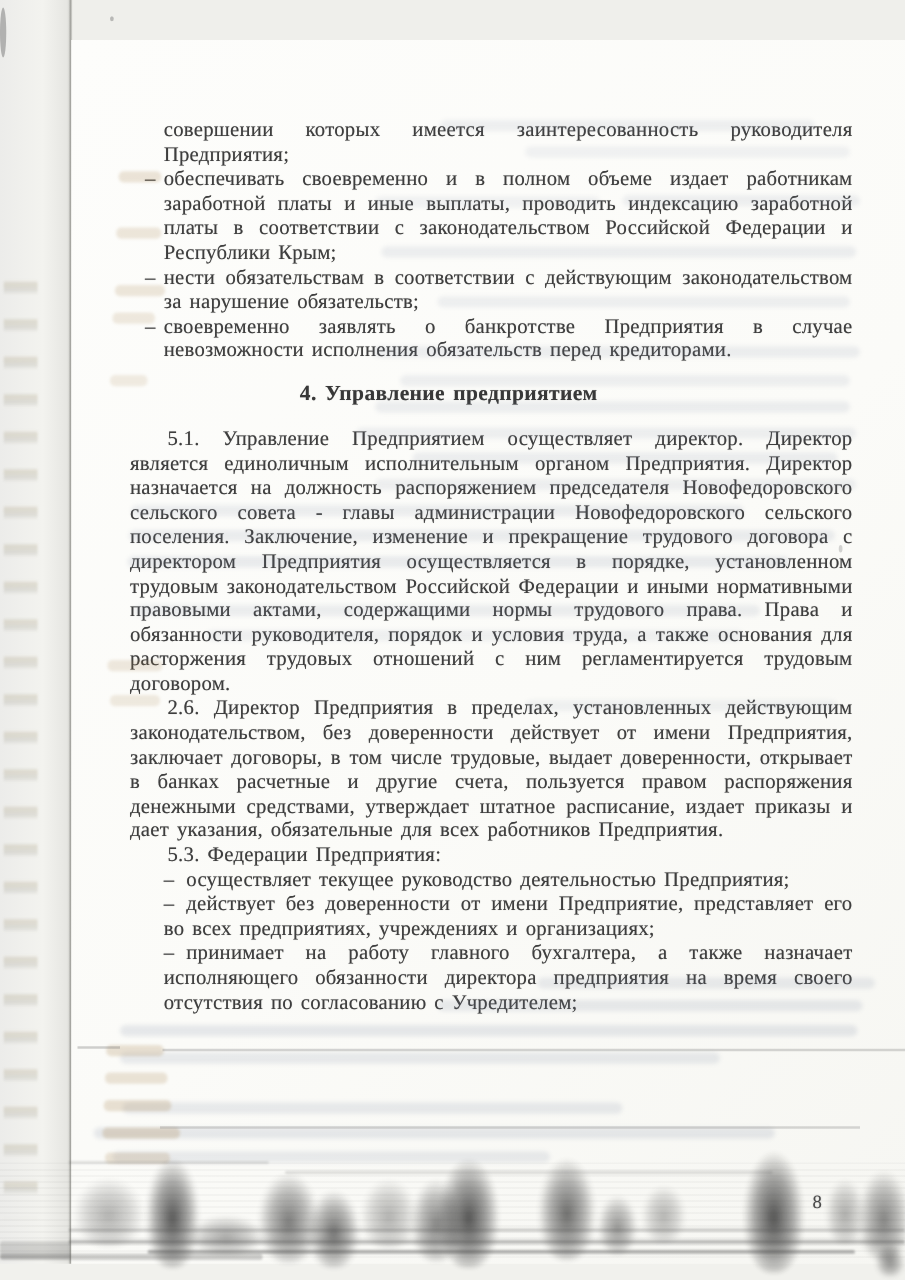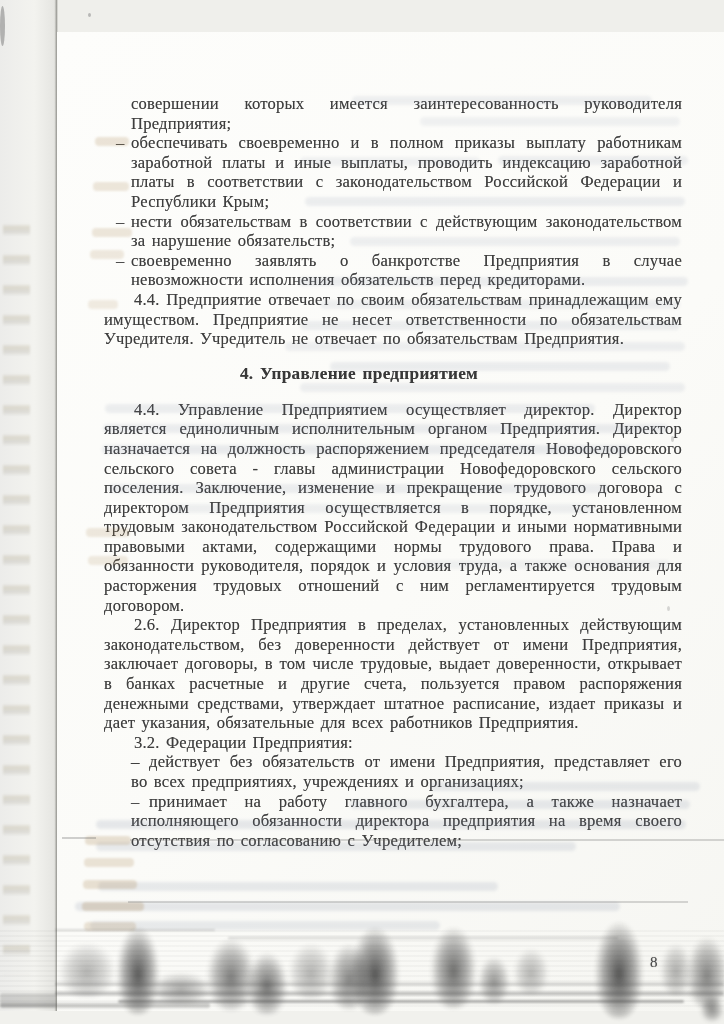--- a/index.html
+++ b/index.html
@@ -88,59 +88,56 @@
   <div class="edge-line"></div>
 
   <div class="page">
     <div class="content">
 
       <p class="hang">совершении которых имеется заинтересованность руководителя Предприятия;</p>
 
       <div class="dlist oblig">
         <div class="ditem">
           <span class="dmark">–</span>
-          <span>обеспечивать своевременно и в полном приказы выплату работникам заработной платы и иные выплаты, проводить индексацию заработной платы в соответствии с законодательством Российской Федерации и Республики Крым;</span>
+          <span>обеспечивать своевременно и в полном объеме издает работникам заработной платы и иные выплаты, проводить индексацию заработной платы в соответствии с законодательством Российской Федерации и Республики Крым;</span>
         </div>
         <div class="ditem">
           <span class="dmark">–</span>
           <span>нести обязательствам в соответствии с действующим законодательством за нарушение обязательств;</span>
         </div>
         <div class="ditem">
           <span class="dmark">–</span>
           <span>своевременно заявлять о банкротстве Предприятия в случае невозможности исполнения обязательств перед кредиторами.</span>
         </div>
       </div>
 
+
+      <h3 class="heading">4. Управление предприятием</h3>
+
       <p class="para">
-        <span>4.4.</span>
-        <span>Предприятие отвечает по своим обязательствам принадлежащим ему имуществом. Предприятие не несет ответственности по обязательствам Учредителя. Учредитель не отвечает по обязательствам Предприятия.</span>
-      </p>
-
-      <h3 class="heading">4. Управление предприятием</h3>
-
-      <p class="para">
-        <span>4.4.</span>
+        <span>5.1.</span>
         <span>Управление Предприятием осуществляет директор. Директор является единоличным исполнительным органом Предприятия. Директор назначается на должность распоряжением председателя Новофедоровского сельского совета - главы администрации Новофедоровского сельского поселения. Заключение, изменение и прекращение трудового договора с директором Предприятия осуществляется в порядке, установленном трудовым законодательством Российской Федерации и иными нормативными правовыми актами, содержащими нормы трудового права. Права и обязанности руководителя, порядок и условия труда, а также основания для расторжения трудовых отношений с ним регламентируется трудовым договором.</span>
       </p>
       <p class="para">
         <span>2.6.</span>
         <span>Директор Предприятия в пределах, установленных действующим законодательством, без доверенности действует от имени Предприятия, заключает договоры, в том числе трудовые, выдает доверенности, открывает в банках расчетные и другие счета, пользуется правом распоряжения денежными средствами, утверждает штатное расписание, издает приказы и дает указания, обязательные для всех работников Предприятия.</span>
       </p>
       <p class="para">
-        <span>3.2.</span>
+        <span>5.3.</span>
         <span>Федерации Предприятия:</span>
       </p>
 
       <div class="dlist duties">
         <div class="ditem">
           <span class="dmark">–</span>
-        </div>
-        <div class="ditem">
-          <span class="dmark">–</span>
-          <span>действует без обязательств от имени Предприятия, представляет его во всех предприятиях, учреждениях и организациях;</span>
+          <span>осуществляет текущее руководство деятельностью Предприятия;</span>
+        </div>
+        <div class="ditem">
+          <span class="dmark">–</span>
+          <span>действует без доверенности от имени Предприятие, представляет его во всех предприятиях, учреждениях и организациях;</span>
         </div>
         <div class="ditem">
           <span class="dmark">–</span>
           <span>принимает на работу главного бухгалтера, а также назначает исполняющего обязанности директора предприятия на время своего отсутствия по согласованию с Учредителем;</span>
         </div>
       </div>
 
     </div>
 
     <div class="pagenum">8</div>

